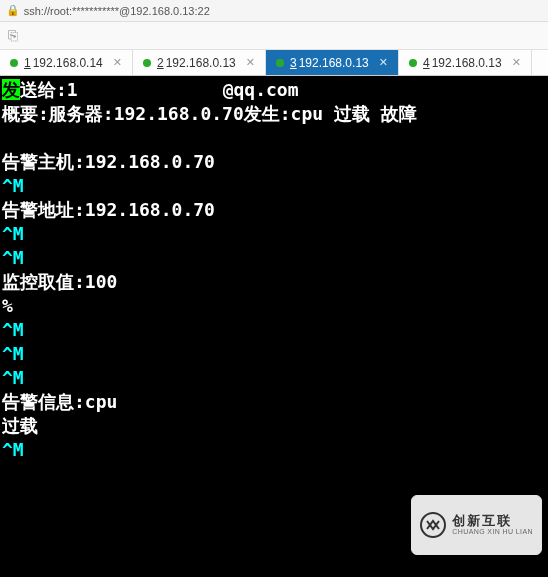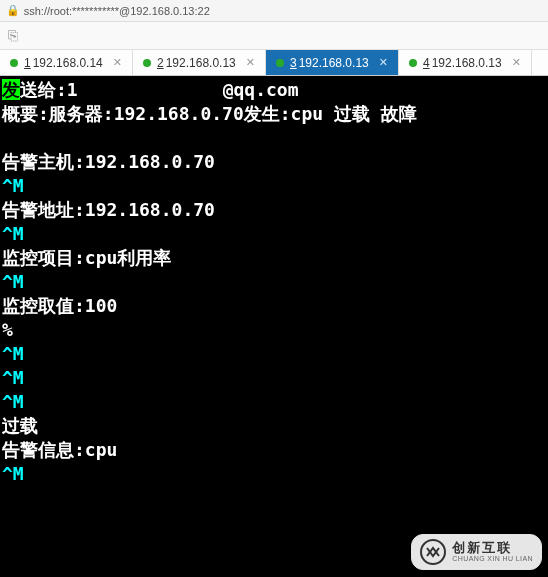--- a/index.html
+++ b/index.html
@@ -81,26 +81,26 @@
     border-radius: 12px;
     width: 145px;
     height: 22px;
     vertical-align: middle;
     position: relative;
     top: -2px;
   }
   .watermark {
     position: absolute;
     right: 6px;
-    bottom: 7px;
+    bottom: 22px;
     background: rgba(255,255,255,0.9);
-    padding: 4px 8px;
+    padding: 16px 8px;
     display: flex;
     align-items: center;
-    border-radius: 12px;
+    border-radius: 6px;
     border: 1px solid #e5e5e5;
   }
   .wm-logo {
     width: 26px; height: 26px;
     display: flex; align-items: center; justify-content: center;
     margin-right: 6px;
     position: relative;
   }
   .wm-logo svg { width: 26px; height: 26px; }
   .wm-text { display: flex; flex-direction: column; line-height: 1.1; }
@@ -147,29 +147,28 @@
 </div>
 
 <div class="terminal">
 <div><span class="hl-green">发</span><span>送给:</span>1<span class="redact"></span><span>@qq.com</span></div>
 <div><span>概要:</span><span>服务器:192.168.0.70发生:cpu 过载 故障</span></div>
 <div>&nbsp;</div>
 <div><span>告警主机:</span><span>192.168.0.70</span></div>
 <div class="cyan">^M</div>
 <div><span>告警地址:</span><span>192.168.0.70</span></div>
 <div class="cyan">^M</div>
-<div><span>监控项目:</span><span>cpu利用率</span></div>
 <div class="cyan">^M</div>
 <div><span>监控取值:</span><span>100</span></div>
 <div>%</div>
 <div class="cyan">^M</div>
 <div class="cyan">^M</div>
 <div class="cyan">^M</div>
+<div><span>告警信息:</span><span>cpu</span></div>
 <div>过载</div>
-<div><span>告警信息:</span><span>cpu</span></div>
 <div class="cyan">^M</div>
 </div>
 
 <div class="watermark">
   <div class="wm-logo">
     <svg viewBox="0 0 26 26">
       <circle cx="13" cy="13" r="12" fill="none" stroke="#333" stroke-width="2"></circle>
       <path d="M7 9 L13 17 L19 9" fill="none" stroke="#333" stroke-width="2"></path>
       <path d="M7 17 L13 9 L19 17" fill="none" stroke="#333" stroke-width="2"></path>
     </svg>

